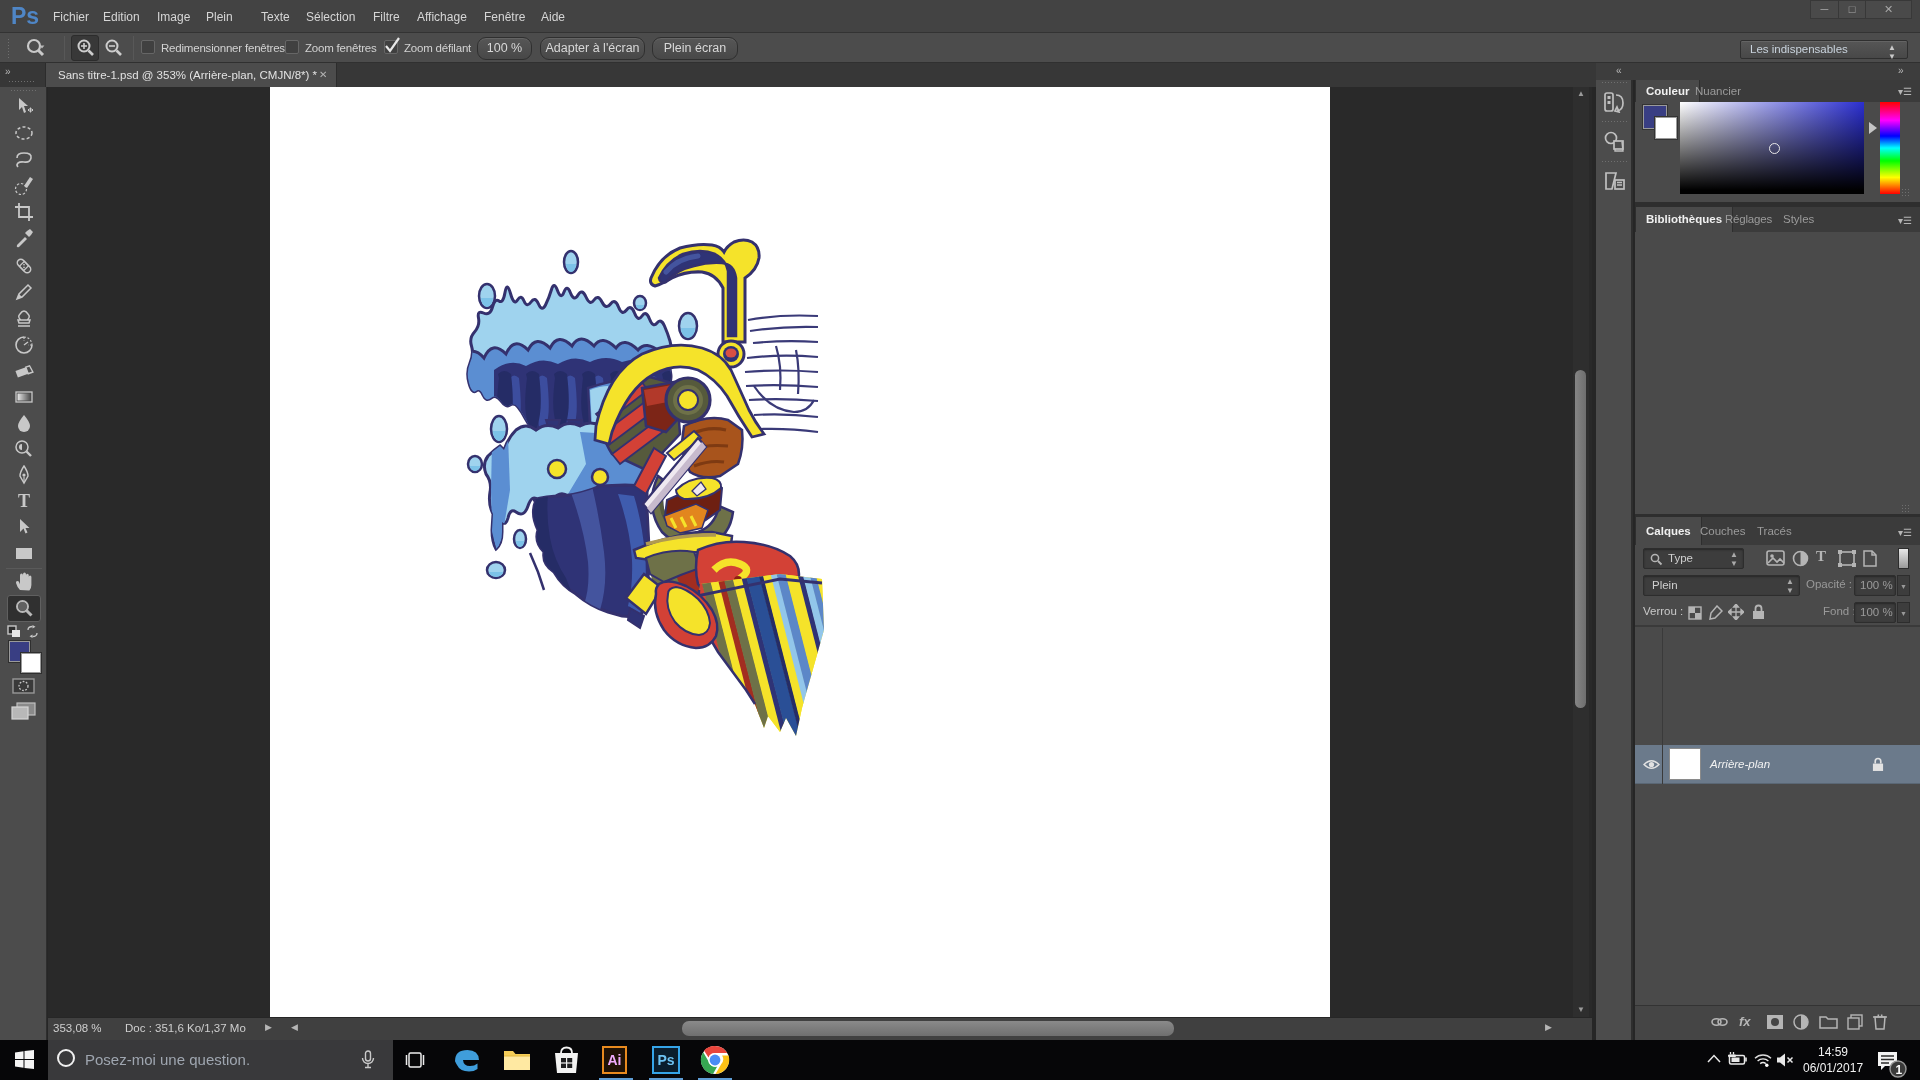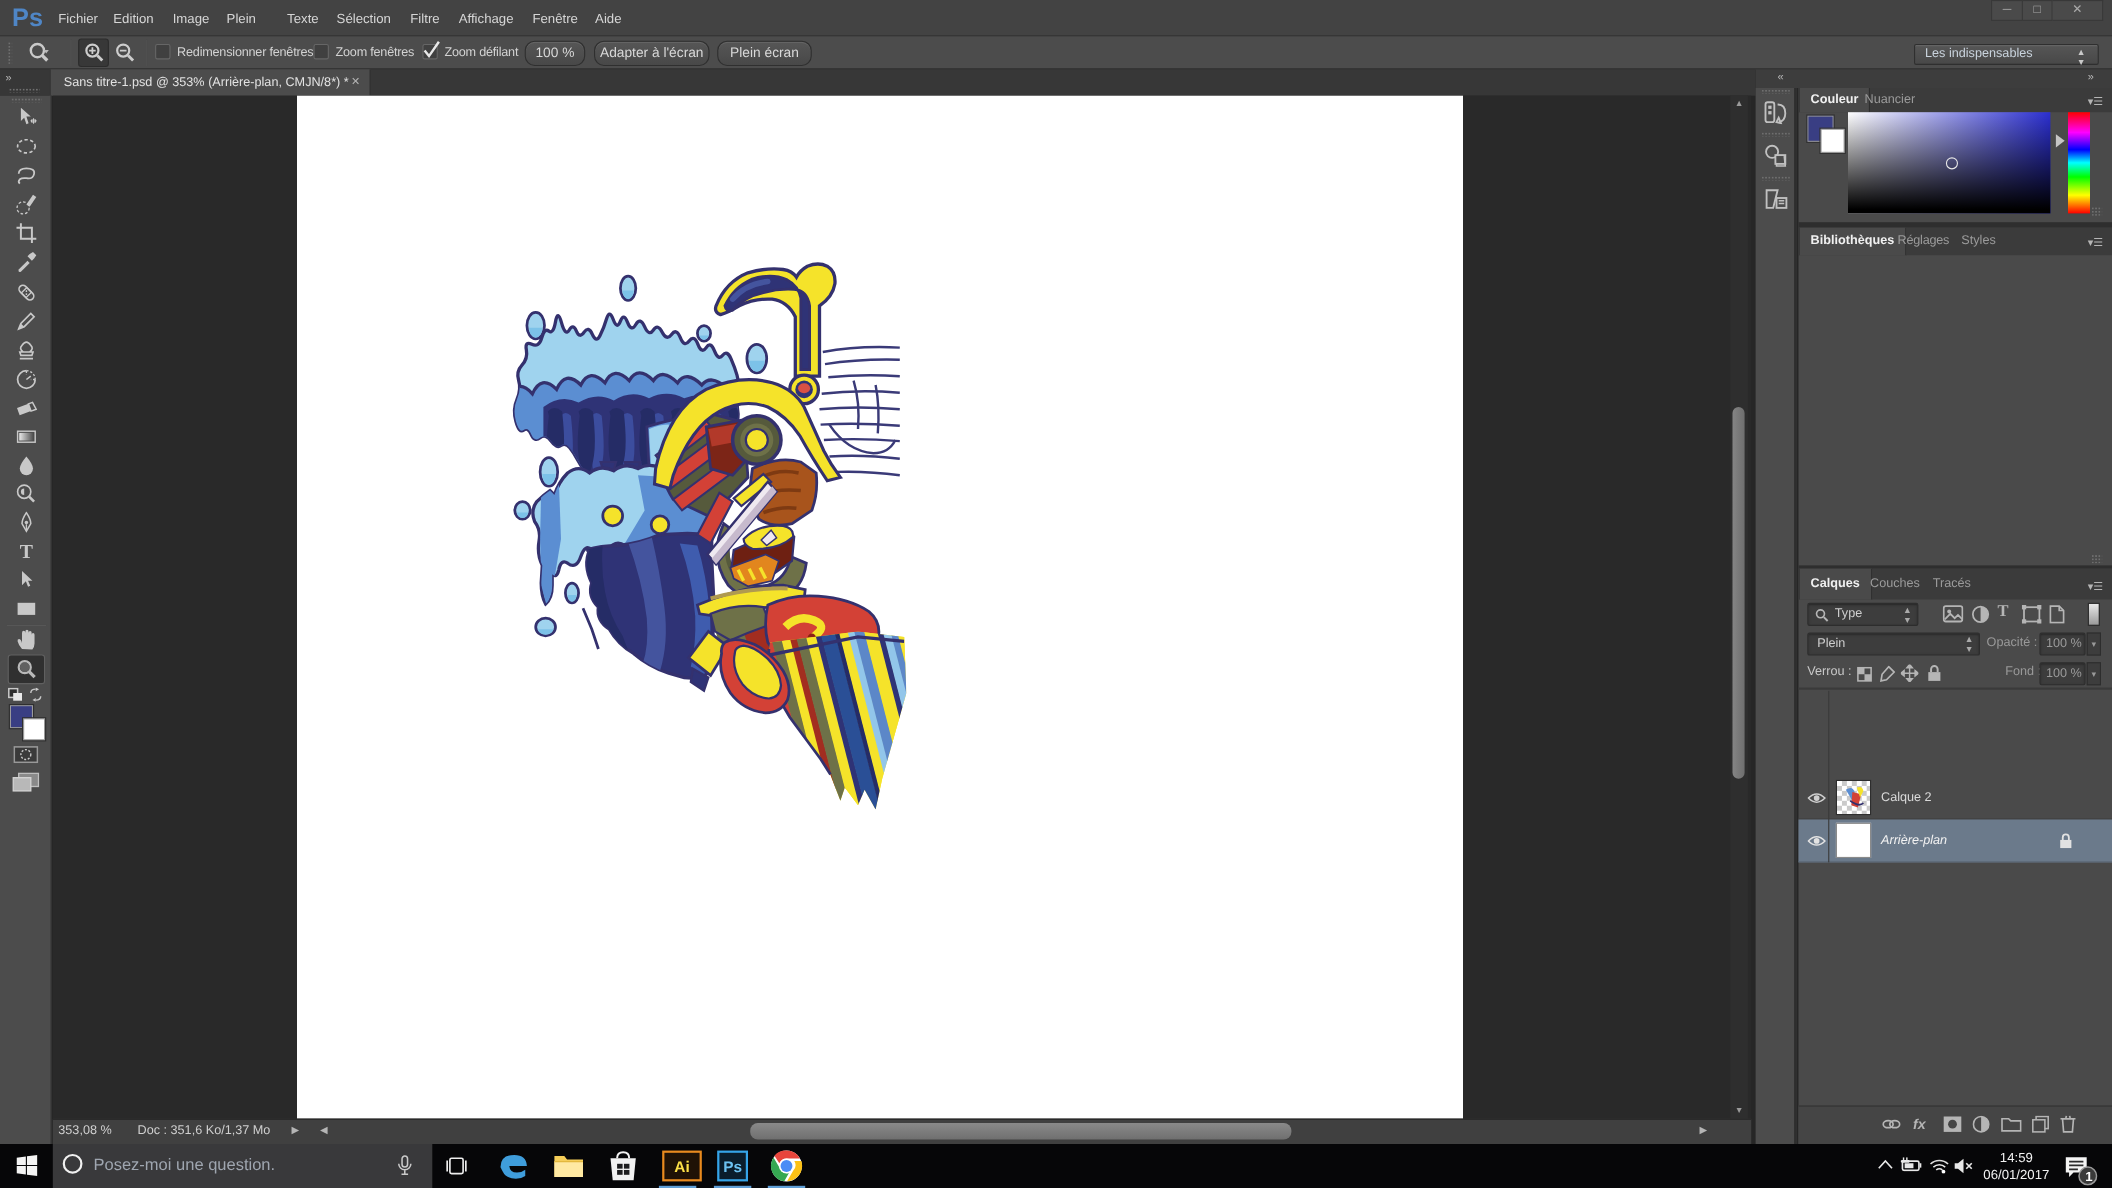--- a/index.html
+++ b/index.html
@@ -513,33 +513,20 @@
         <rect x="1" y="7" width="11" height="8" fill="#b5b5b5"></rect>
         <path d="M3.5,7 v-2.5 a3,3 0 0 1 6,0 V7" fill="none" stroke="#b5b5b5" stroke-width="1.8"></path>
       </svg>
   <div class="glbl" style="left:188px;top:525px">Fond :</div>
   <div class="combo" style="left:219px;top:522px;width:42px;height:21px;color:#9a9a9a">
         <span style="position:absolute;left:5px;top:3px">100 %</span>
       </div>
   <div class="abs" style="left:262px;top:522px;width:13px;height:21px;background:#3d3d3d;border:1px solid #2d2d2d;color:#999;font-size:7px;text-align:center;line-height:21px">▼</div>
 
   <div class="abs" style="left:0;top:545px;width:285px;height:2px;background:#3a3a3a"></div>
-  <div class="lrow" style="top:626px">
-    <svg class="eye" viewBox="0 0 17 13">
-          <path d="M1,6.5 Q8.5,-1 16,6.5 Q8.5,14 1,6.5 z" fill="none" stroke="#cfcfcf" stroke-width="1.4"></path>
-          <circle cx="8.5" cy="6.5" r="2.6" fill="#cfcfcf"></circle>
-        </svg>
-    <div class="lthumb checker"><svg width="32" height="32" viewBox="0 0 32 32">
-            <path d="M8,8 q6,-4 8,2 l-2,8 z" fill="#5b8ed2"></path>
-            <path d="M14,10 l8,2 -3,12 -6,-2 z" fill="#d34136"></path>
-            <path d="M18,6 q5,-2 6,3 l-3,6 z" fill="#f5e32a"></path>
-            <path d="M12,18 q8,6 12,2" fill="none" stroke="#322f6d" stroke-width="1.6"></path>
-          </svg></div>
-    <div class="lname" style="left:75px">Calque 2</div>
-  </div>
   <div class="lrow" style="top:665px;background:#6b7a8b;border-bottom:1px solid #5a6775">
     <svg class="eye" viewBox="0 0 17 13">
           <path d="M1,6.5 Q8.5,-1 16,6.5 Q8.5,14 1,6.5 z" fill="none" stroke="#e2e2e2" stroke-width="1.4"></path>
           <circle cx="8.5" cy="6.5" r="2.6" fill="#e2e2e2"></circle>
         </svg>
     <div class="lthumb" style="background:#fff;border-color:#8a8a8a"></div>
     <div class="lname" style="left:75px;font-style:italic;color:#f2f2f2">Arrière-plan</div>
     <svg class="abs" style="left:237px;top:12px" width="12" height="15" viewBox="0 0 13 16">
           <rect x="1" y="7" width="11" height="8" fill="#e2e2e2"></rect>
           <path d="M3.5,7 v-2.5 a3,3 0 0 1 6,0 V7" fill="none" stroke="#e2e2e2" stroke-width="1.8"></path>
@@ -604,21 +591,21 @@
   <svg class="abs" style="left:553px;top:6px" width="27" height="28" viewBox="0 0 27 28">
         <path d="M2,7 h23 l-2,20 h-19 z" fill="#f2f2f2"></path>
         <path d="M8,7 q0,-5.5 5.5,-5.5 q5.5,0 5.5,5.5" fill="none" stroke="#f2f2f2" stroke-width="1.8"></path>
         <g fill="#1d1d1f">
           <rect x="8" y="12" width="5" height="4.4"></rect>
           <rect x="14.2" y="12" width="5" height="4.4"></rect>
           <rect x="8" y="17.6" width="5" height="4.4"></rect>
           <rect x="14.2" y="17.6" width="5" height="4.4"></rect>
         </g>
       </svg>
-  <div class="abs" style="left:602px;top:6px;width:36px;height:28px;background:#1f1206;border:2px solid #e88a1f;color:#fde047;font-size:14px;font-weight:bold;text-align:center;line-height:24px">Ai</div>
+  <div class="abs" style="left:602px;top:6px;width:25px;height:28px;background:#1f1206;border:2px solid #e88a1f;color:#f0abfc;font-size:14px;font-weight:bold;text-align:center;line-height:24px">Ai</div>
   <div class="abs" style="left:652px;top:6px;width:28px;height:28px;background:#0a1d2c;border:2px solid #35a4e8;color:#6cc2f2;font-size:14px;font-weight:bold;text-align:center;line-height:24px">Ps</div>
   <svg class="abs" style="left:700px;top:5px" width="30" height="30" viewBox="0 0 30 30">
     <circle cx="15" cy="15" r="14" fill="#fff"></circle>
     <path d="M15,1 a14,14 0 0 1 12.2,7.1 L15,8.1 a7,7 0 0 0 -6.5,4.4 L4,5.6 A14,14 0 0 1 15,1 z" fill="#e8453c"></path>
     <path d="M3.2,7.2 L9.2,17.5 a7,7 0 0 0 8,3.9 L13,28.9 A14,14 0 0 1 3.2,7.2 z" fill="#36a852"></path>
     <path d="M28.5,10.5 a14,14 0 0 1 -13,18.4 l5.8,-10 a7,7 0 0 0 0.8,-8.4 z" fill="#fcc116"></path>
     <circle cx="15" cy="15" r="6.8" fill="#fff"></circle>
     <circle cx="15" cy="15" r="5.4" fill="#4a8cf5"></circle>
   </svg>
   <div class="runline" style="left:599px"></div>

